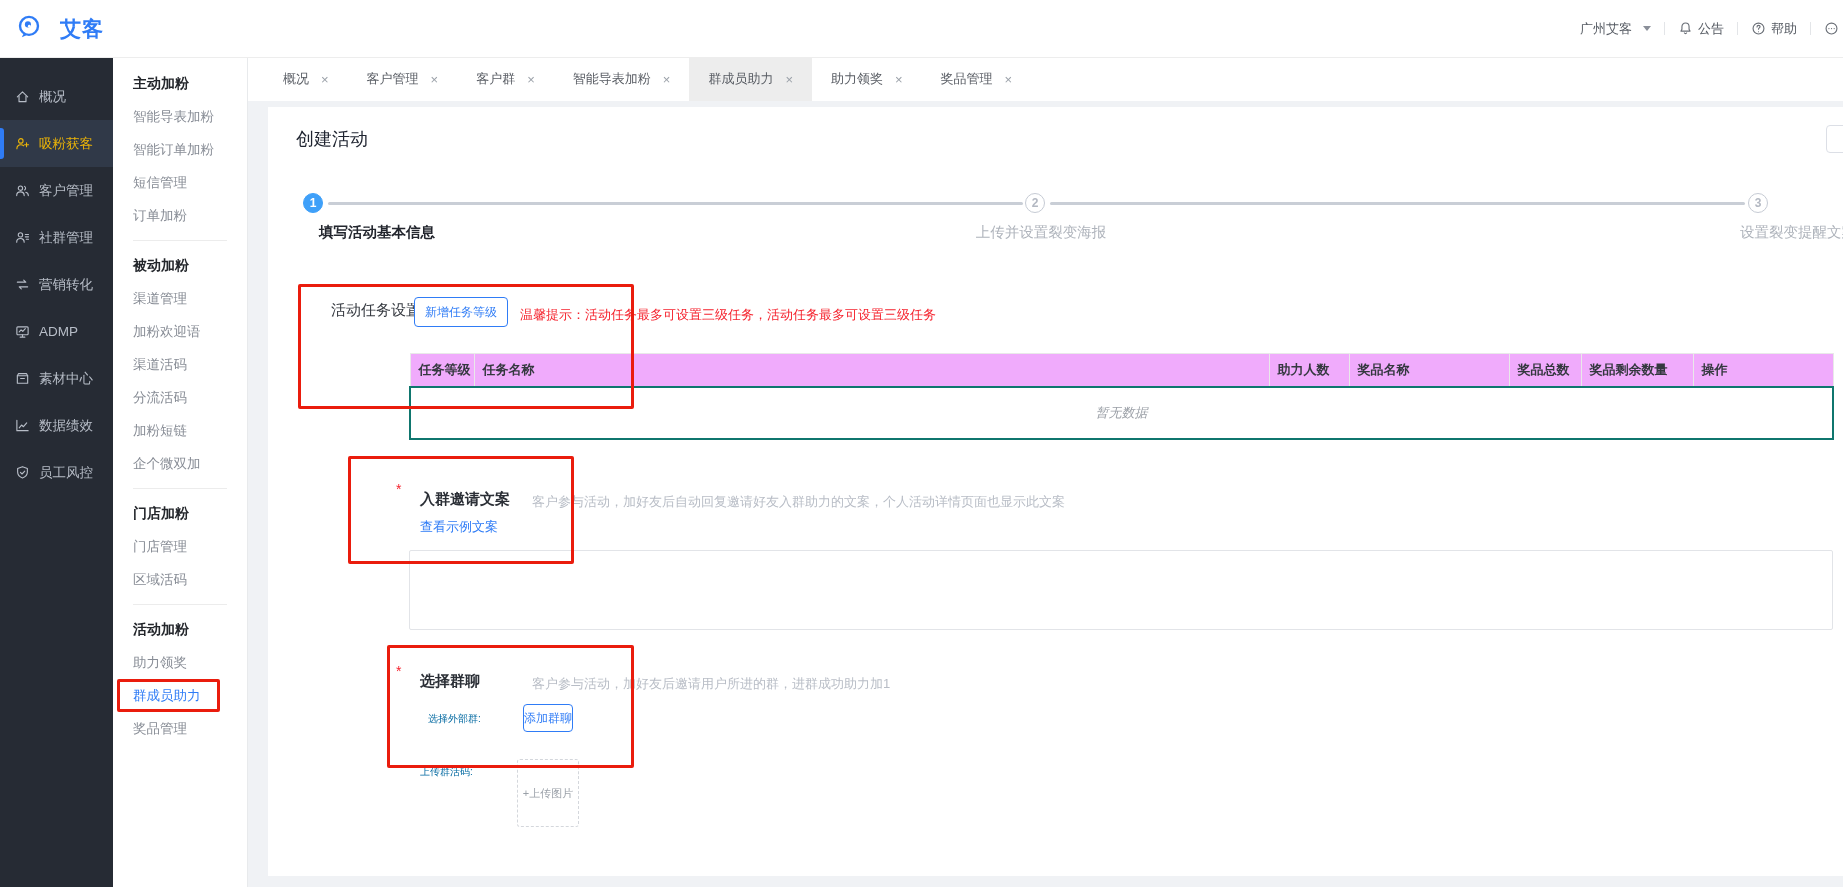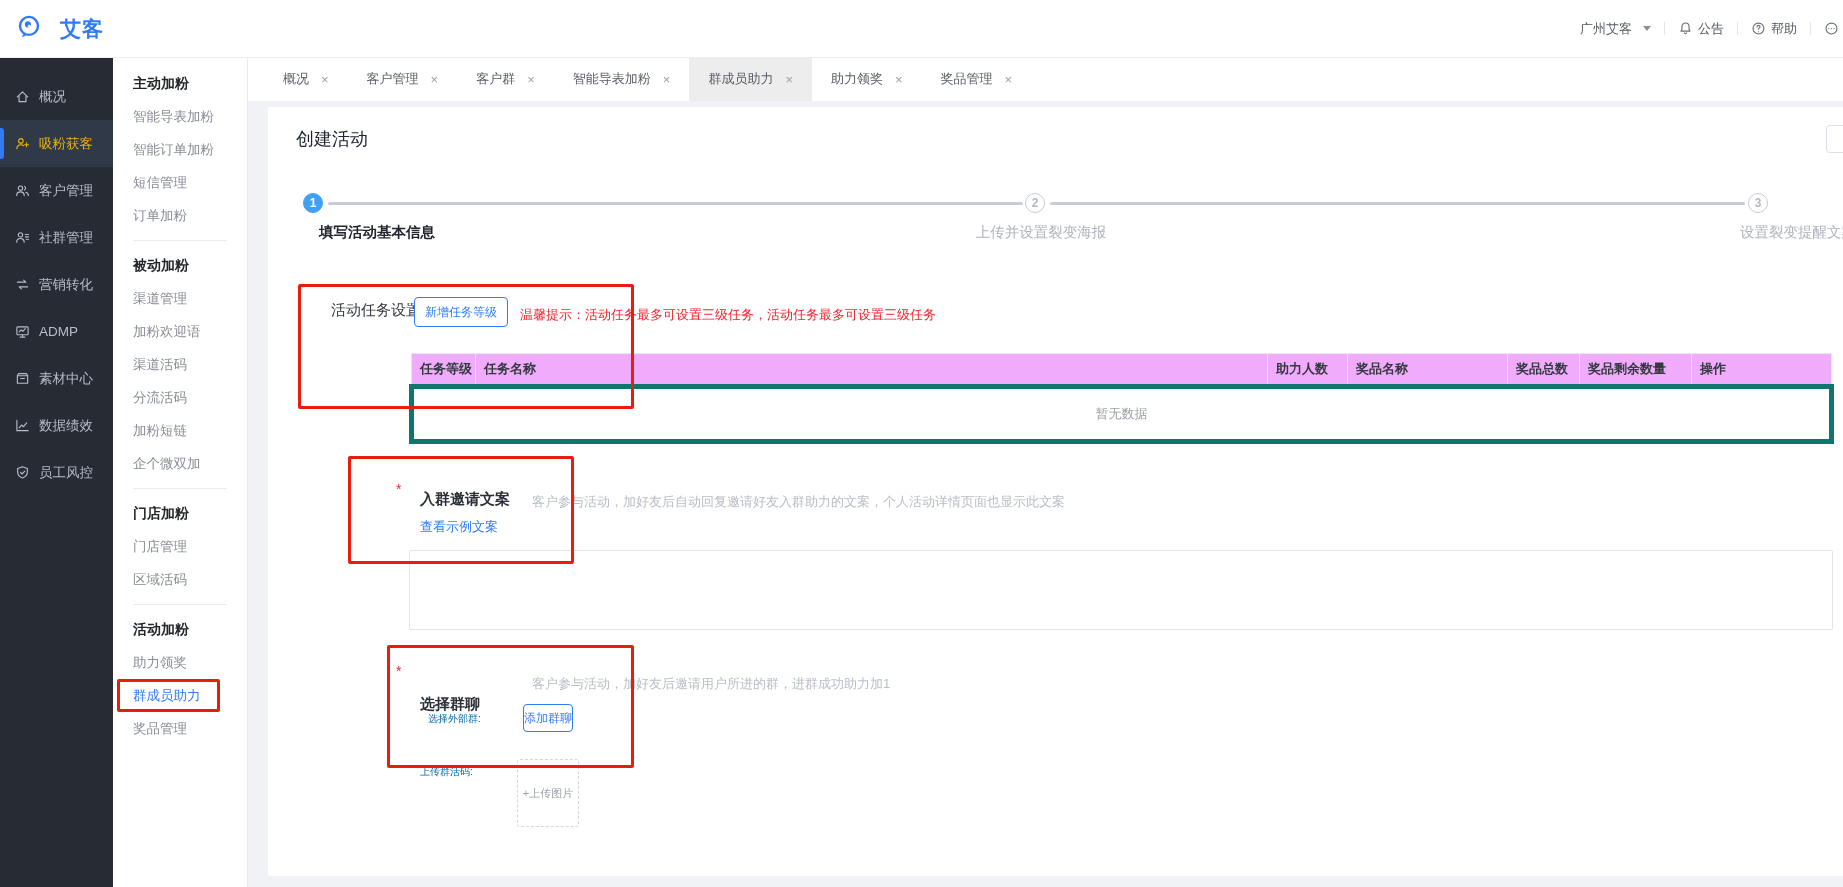--- a/index.html
+++ b/index.html
@@ -62,21 +62,21 @@
 
   
   .f-label{position:absolute;font-size:15px;color:#34383f;margin-left:8px;}
   .btn-outline{position:absolute;box-sizing:border-box;background:#fff;border:1px solid var(--accent);
     color:var(--accent);border-radius:4px;font-size:12px;display:flex;align-items:center;
     justify-content:center;cursor:pointer;font-family:inherit;}
   .warning{position:absolute;font-size:13px;color:var(--warning);white-space:nowrap;}
   .task-table{position:absolute;left:141px;top:246px;width:1425px;border-collapse:collapse;table-layout:fixed;}
   .task-table th{border:1px solid #e9e9e9;background:#f0abfc;height:33px;box-sizing:border-box;
     padding:0 8px;font-size:13px;color:#34383f;font-weight:600;text-align:left;white-space:nowrap;}
-  .task-table td{border:5px solid #0f766e;height:48px;text-align:center;font-size:13px;color:#9a9fa6;}
+  .task-table td{border:2px solid #0f766e;height:48px;text-align:center;font-size:13px;color:#9a9fa6;font-style:italic;}
 
   
   .req-star{position:absolute;color:var(--warning);font-size:14px;}
   .sec-label{position:absolute;font-size:15px;font-weight:bold;color:#2b2f36;white-space:nowrap;}
   .sec-desc{position:absolute;font-size:13px;color:#b8bdc6;white-space:nowrap;}
   .link{position:absolute;font-size:13px;color:var(--accent);cursor:pointer;}
   .invite-box{position:absolute;left:141px;top:443px;width:1424px;height:80px;box-sizing:border-box;
     border:1px solid #e2e4e8;border-radius:2px;background:#fff;cursor:text;}
   .small-label{position:absolute;font-size:10px;color:#0369a1;white-space:nowrap;}
   .upload-box{position:absolute;left:249px;top:652px;width:62px;height:68px;box-sizing:border-box;
@@ -343,21 +343,21 @@
           </tbody>
       </table>
 
       <div class="req-star" style="left:128px;top:374px;">*</div>
       <div class="sec-label" style="left:152px;top:383px;">入群邀请文案</div>
       <div class="sec-desc" style="left:264px;top:386px;">客户参与活动，加好友后自动回复邀请好友入群助力的文案，个人活动详情页面也显示此文案</div>
       <div class="link" style="left:152px;top:411px;">查看示例文案</div>
       <div class="invite-box"></div>
 
       <div class="req-star" style="left:128px;top:556px;">*</div>
-      <div class="sec-label" style="left:152px;top:588px;">选择群聊</div>
+      <div class="sec-label" style="left:152px;top:565px;">选择群聊</div>
       <div class="sec-desc" style="left:264px;top:568px;">客户参与活动，加好友后邀请用户所进的群，进群成功助力加1</div>
       <div class="small-label" style="left:160px;top:605px;">选择外部群:</div>
       <button class="btn-outline" style="left:255px;top:597px;height:28px;padding:0 0;">添加群聊</button>
       <div class="small-label" style="left:152px;top:658px;">上传群活码:</div>
       <div class="upload-box">
         <span class="upload-text">+上传图片</span>
       </div>
     </div>
   </div>
 

